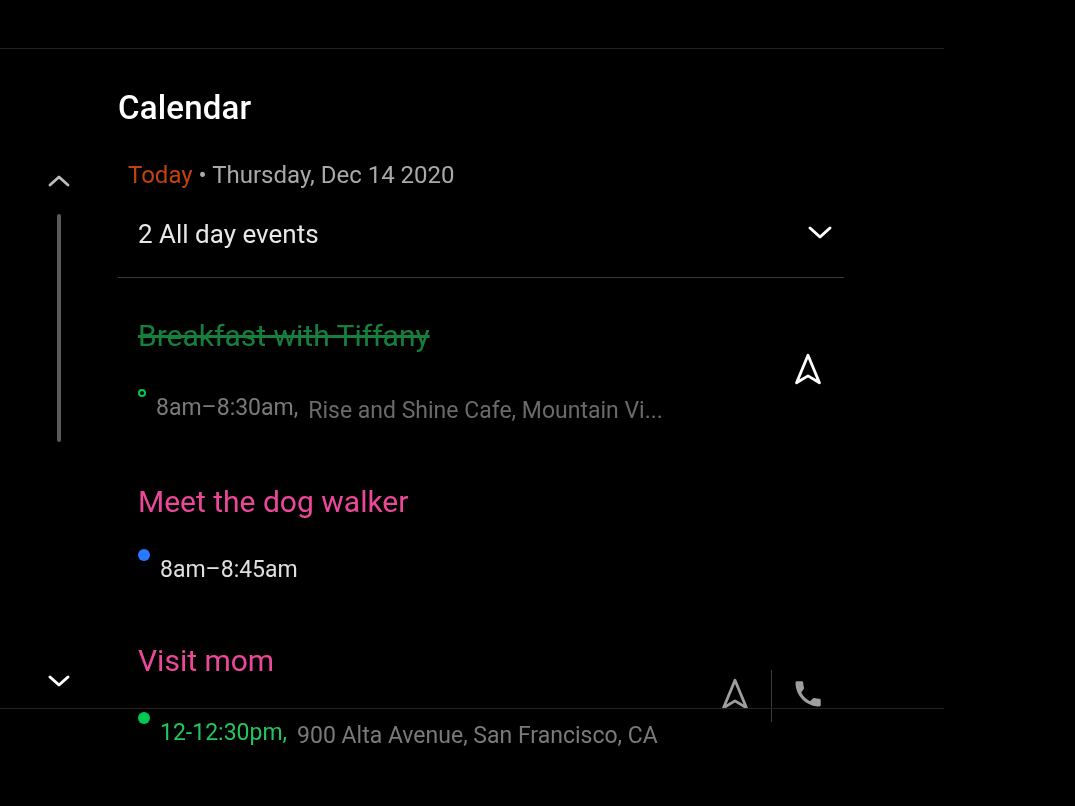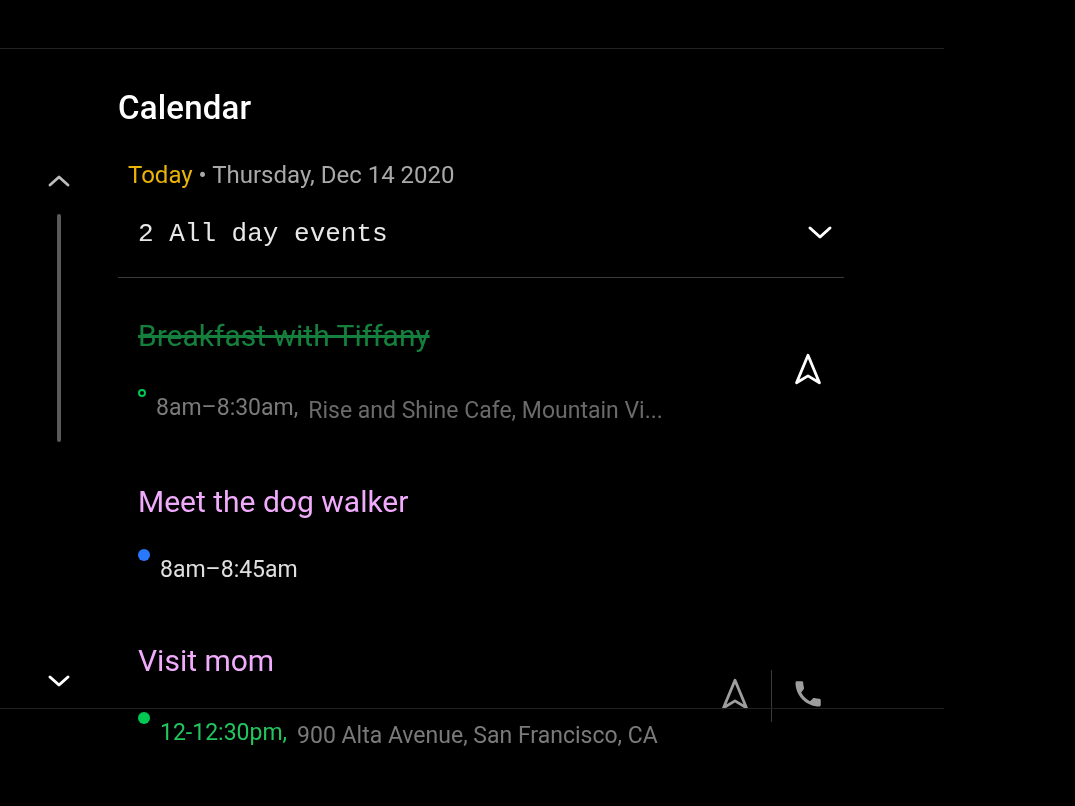--- a/index.html
+++ b/index.html
@@ -9,28 +9,28 @@
   .hr-bot { position: absolute; bottom: 97px; left: 0; right: 0; height: 1px; background: #222; }
   .content { position: absolute; top: 48px; left: 0; right: 0; bottom: 97px; display: flex; }
   .gutter { width: 118px; flex: 0 0 118px; position: relative; }
   .gutter .up { position: absolute; top: 125px; left: 50%; transform: translateX(-50%); }
   .gutter .down { position: absolute; bottom: 16px; left: 50%; transform: translateX(-50%); }
   .gutter .up svg polyline, .gutter .down svg polyline { stroke: #bdbdbd; stroke-width: 2.8; fill: none; stroke-linecap: round; stroke-linejoin: round; }
   .gutter .scroll-track { position: absolute; top: 166px; left: 50%; transform: translateX(-50%); width: 4px; height: 228px; background: #5a5a5a; border-radius: 2px; }
   .main { flex: 1 1 auto; padding: 40px 100px 0 0; }
   .title { font-size: 33px; font-weight: 500; letter-spacing: 0.2px; margin-bottom: 34px; }
   .date-row { font-size: 24px; color: #a9a9a9; margin-bottom: 30px; margin-left: 10px; }
-  .date-row .today { color: #eab308; }
+  .date-row .today { color: #c2410c; }
   .allday { display: flex; align-items: center; justify-content: space-between; border-bottom: 1px solid #3a3a3a; padding: 0 10px 28px 20px; margin-bottom: 10px; cursor: pointer; }
-  .allday-label { font-size: 26px; color: #e8e8e8; font-family: Liberation Mono, monospace; }
+  .allday-label { font-size: 26px; color: #e8e8e8; }
   .chevron { }
   .chevron svg polyline { stroke: #fff; stroke-width: 3; fill: none; stroke-linecap: round; stroke-linejoin: round; }
   .event { display: flex; align-items: center; padding: 30px 0 30px 20px; cursor: pointer; }
   .event .info { flex: 1 1 auto; min-width: 0; }
-  .event-title { font-size: 30px; font-weight: 400; color: #f0abfc; margin-bottom: 8px; }
+  .event-title { font-size: 30px; font-weight: 400; color: #ec4899; margin-bottom: 8px; }
   .event.completed .event-title { color: #15803d; text-decoration: line-through; }
   .event-sub { display: flex; align-items: center; gap: 10px; font-size: 23px; }
   .dot { width: 12px; height: 12px; border-radius: 50%; display: inline-block; flex: 0 0 auto; }
   .dot.outline { background: transparent; border: 2.5px solid transparent; width: 8px; height: 8px; }
   .time { color: #8a8a8a; white-space: nowrap; margin-top: 29px; }
   .event.completed .time { color: #7a7a7a; }
   .loc { color: #7a7a7a; white-space: nowrap; overflow: hidden; text-overflow: ellipsis; margin-top: 36px; }
   .event.completed .loc { color: #6a6a6a; }
   .actions { display: flex; align-items: center; gap: 0; flex: 0 0 auto; padding-left: 20px; }
   .action-btn { width: 72px; display: flex; align-items: center; justify-content: center; cursor: pointer; }

